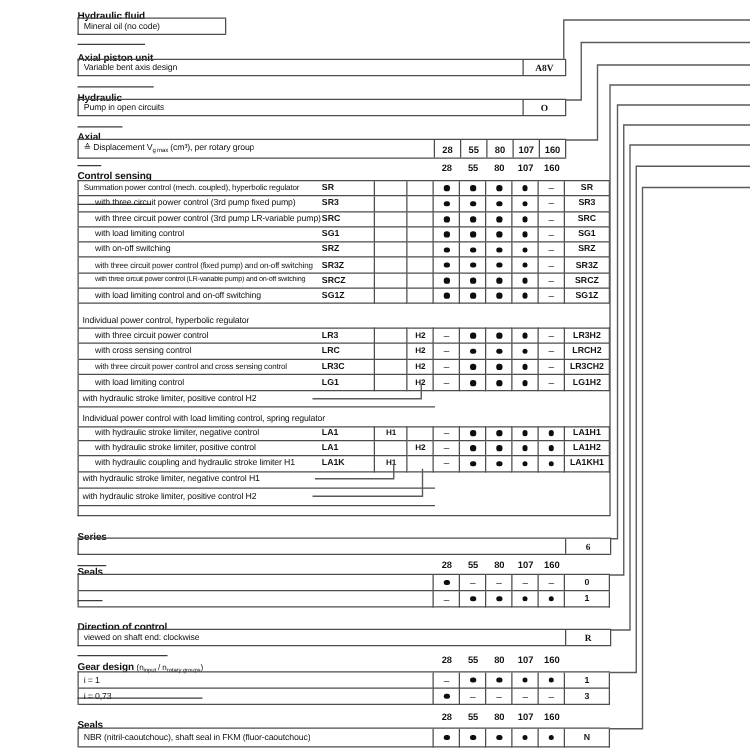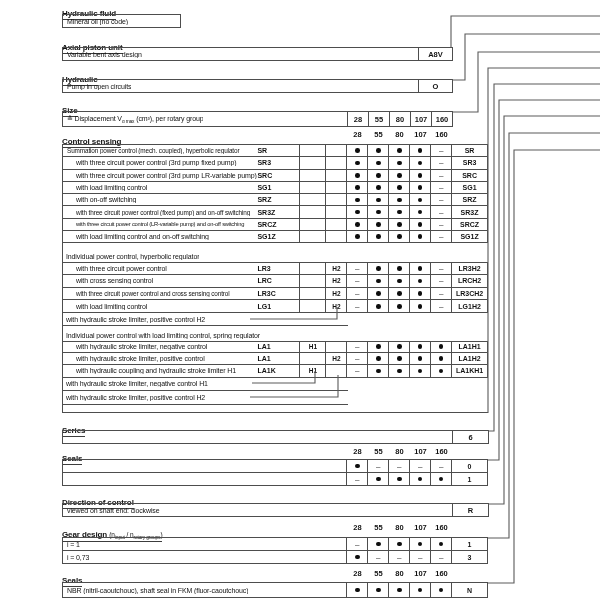--- a/index.html
+++ b/index.html
@@ -1,29 +1,29 @@
 <!DOCTYPE html>
 <html><head>
 <meta charset="utf-8">
 <style>
   html,body{margin:0;padding:0;background:#fff;}
   body{width:600px;height:600px;font-family:"Liberation Sans",sans-serif;color:#121212;}
   .page{position:relative;width:600px;height:600px;overflow:hidden;background:#fff;}
   svg.conn{position:absolute;left:0;top:0;z-index:6;pointer-events:none;}
 
   .hd{position:absolute;left:62px;z-index:2;white-space:nowrap;}
-  .hdt{display:inline-block;font-weight:bold;font-size:8px;letter-spacing:-0.1px;border-bottom:1px solid #3c3c3c;padding-bottom:1px;}
+  .hdt{display:inline-block;font-weight:bold;font-size:8px;letter-spacing:-0.1px;border-bottom:1px solid #3c3c3c;padding-bottom:18px;}
   .hparen{font-weight:normal;font-size:6.5px;}
   .sub{font-size:4.8px;vertical-align:-1.5px;}
 
   .srowc{position:absolute;left:62px;display:flex;align-items:stretch;border:1px solid #4d4d4d;border-right:none;box-sizing:border-box;z-index:2;background:transparent;}
   .cell{box-sizing:border-box;border-right:1px solid #4d4d4d;display:flex;align-items:center;justify-content:center;overflow:hidden;}
   .srowc .cell{border-bottom:none;}
   .vdesc{justify-content:flex-start;padding-left:4px;}
-  .vcode{font-weight:bold;font-size:7.5px;}
+  .vcode{font-weight:bold;font-size:7.5px;font-family:Liberation Serif, serif;}
   .lbl{font-size:7px;letter-spacing:-0.12px;white-space:nowrap;overflow:hidden;}
   .lbl.ind{padding-left:9px;}
   .colgrp{display:flex;align-items:stretch;}
   .szbox{width:21px;box-sizing:border-box;border-right:1px solid #4d4d4d;display:flex;align-items:center;justify-content:center;font-weight:bold;font-size:7.5px;}
   .numshdr{position:absolute;left:347px;display:flex;z-index:2;}
   .numshdr .nhdr{width:21px;text-align:center;font-weight:bold;font-size:7.5px;border:none;}
 
   .tbl{position:absolute;left:62px;border-top:1px solid #4d4d4d;border-left:1px solid #4d4d4d;box-sizing:border-box;z-index:2;width:426px;}
   #ctl-rows{top:144px;height:269px;border-bottom:1px solid #4d4d4d;}
   #idx-rows{top:459px;}
@@ -86,21 +86,21 @@
   </div>
 
   <div class="hd" style="top:68px"><span class="hdt">Hydraulic</span></div>
   <div class="srowc" style="top:79px;height:14px">
     <div class="cell vdesc" style="width:356px">
         <span class="lbl">Pump in open circuits</span>
       </div>
     <div class="cell vcode" style="width:34px">O</div>
   </div>
 
-  <div class="hd" style="top:99px"><span class="hdt">Size</span></div>
+  <div class="hd" style="top:99px"><span class="hdt">Axial</span></div>
   <div class="srowc" style="top:111px;height:16px">
     <div class="cell vdesc" style="width:285px">
       <span class="lbl"><span>≙ Displacement V</span><span class="sub">g max</span><span> (cm³), per rotary group</span></span>
     </div>
     <div class="colgrp">
         <div class="szbox">28</div>
         <div class="szbox">55</div>
         <div class="szbox">80</div>
         <div class="szbox">107</div>
         <div class="szbox">160</div>

